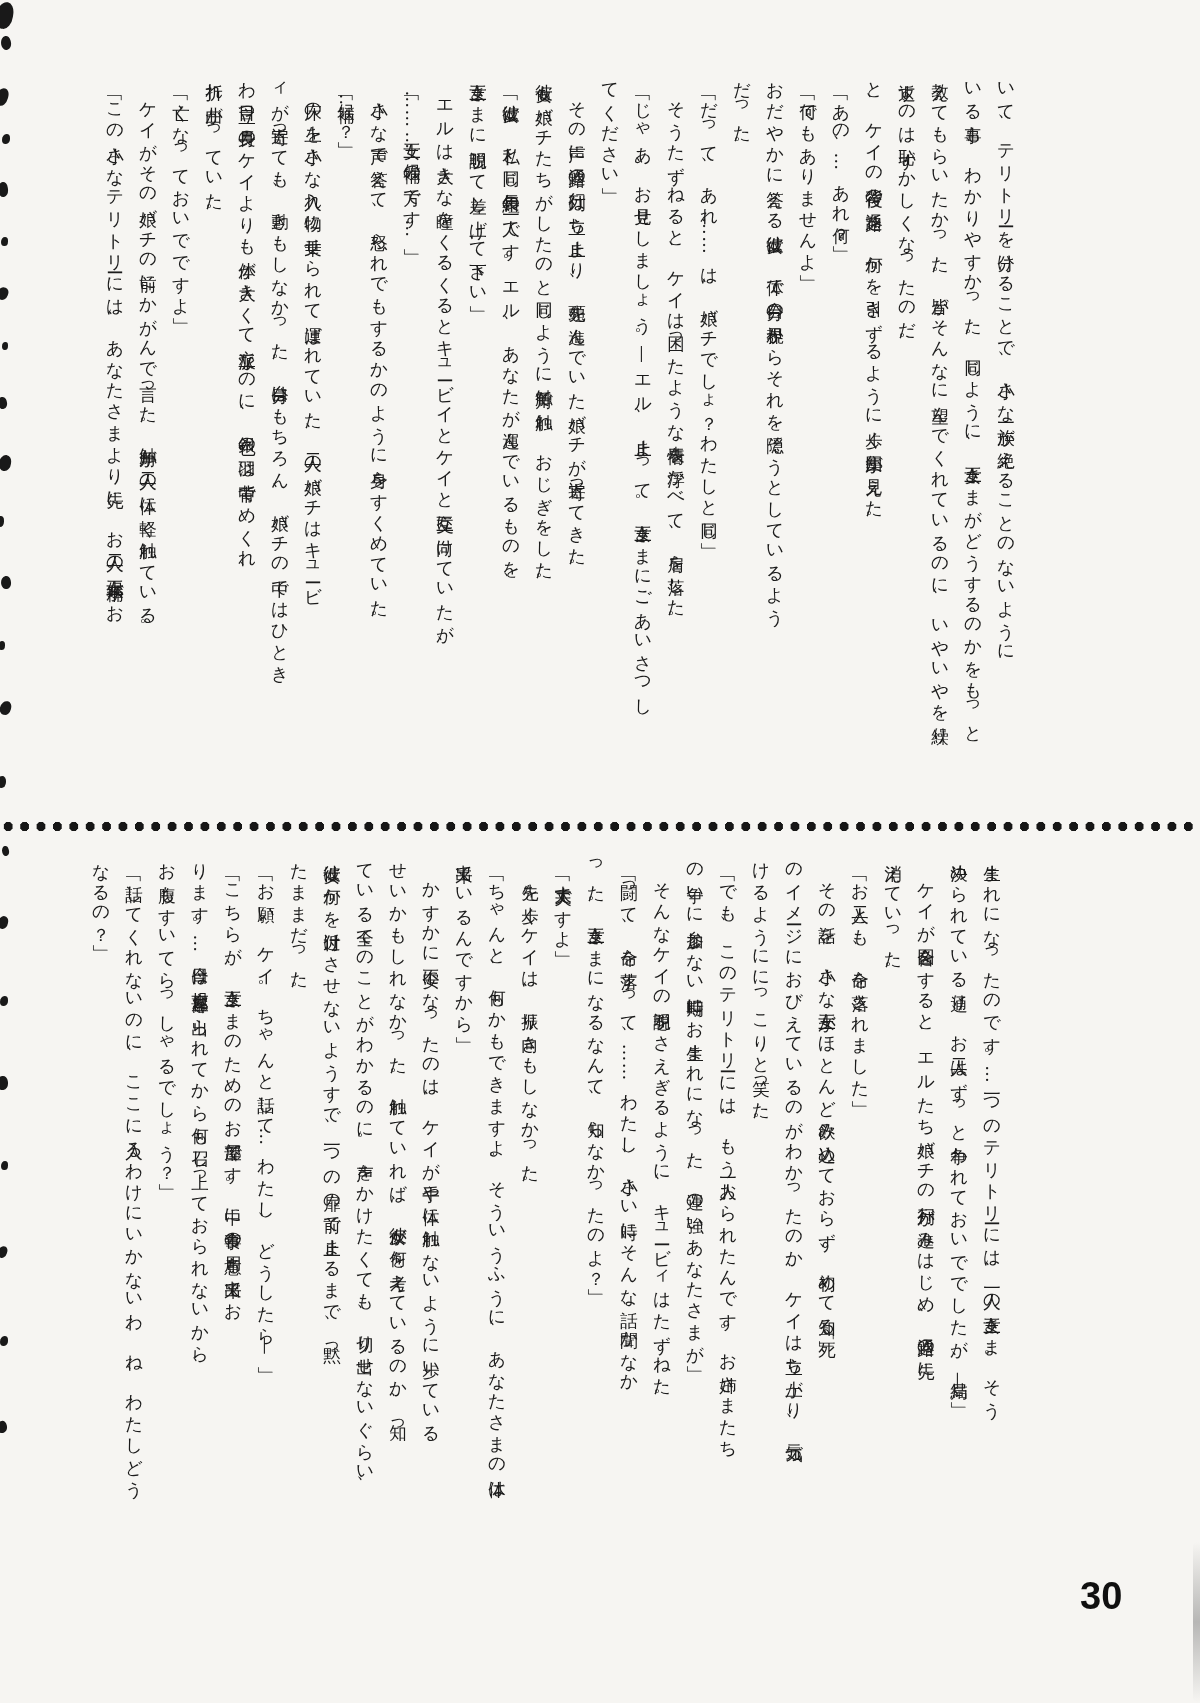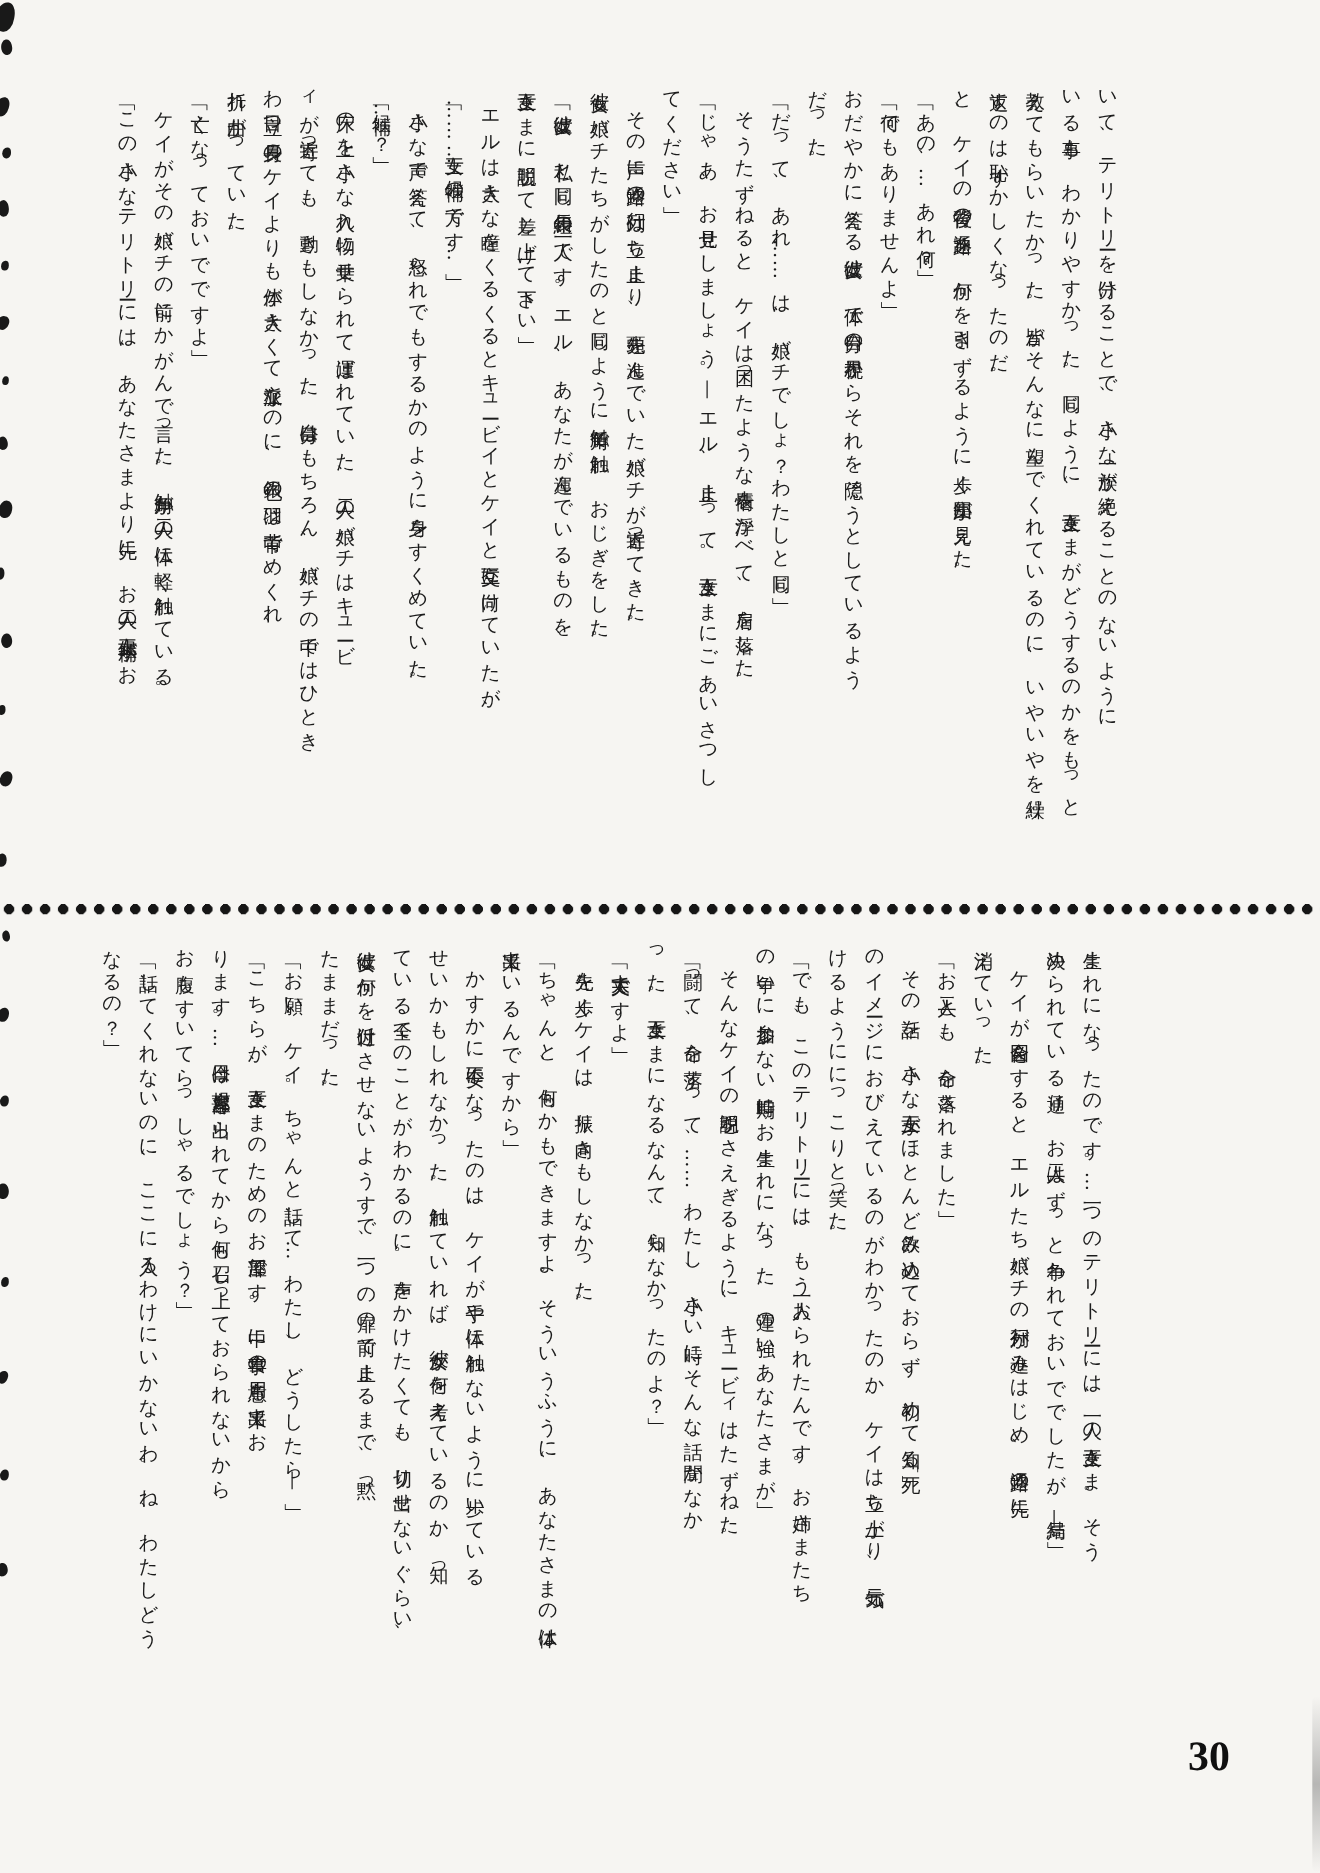--- a/index.html
+++ b/index.html
@@ -27,21 +27,21 @@
   
   .dots{
     position:absolute;top:821px;left:0;width:1200px;height:11px;
     background-image:radial-gradient(circle 4.7px at 8.2px 5.5px, #161616 98%, transparent 100%);
     background-size:16.4px 11px;
     background-repeat:repeat-x;
   }
   
   .pagenum{
     position:absolute;left:1080px;top:1575px;
-    font-family:Liberation Serif, serif;
+    font-family:Liberation Sans, sans-serif;
     font-weight:bold;font-size:38px;color:#101010;
   }
   
   .blob{position:absolute;background:#191919;border-radius:62% 45% 55% 48%;}
   .smudge{
     position:absolute;right:-2px;top:1542px;width:9px;height:160px;border-radius:5px;
     background:linear-gradient(to bottom, rgba(150,150,150,0), rgba(120,120,120,.5), rgba(165,165,165,0));
   }
 </style>
 </head>

